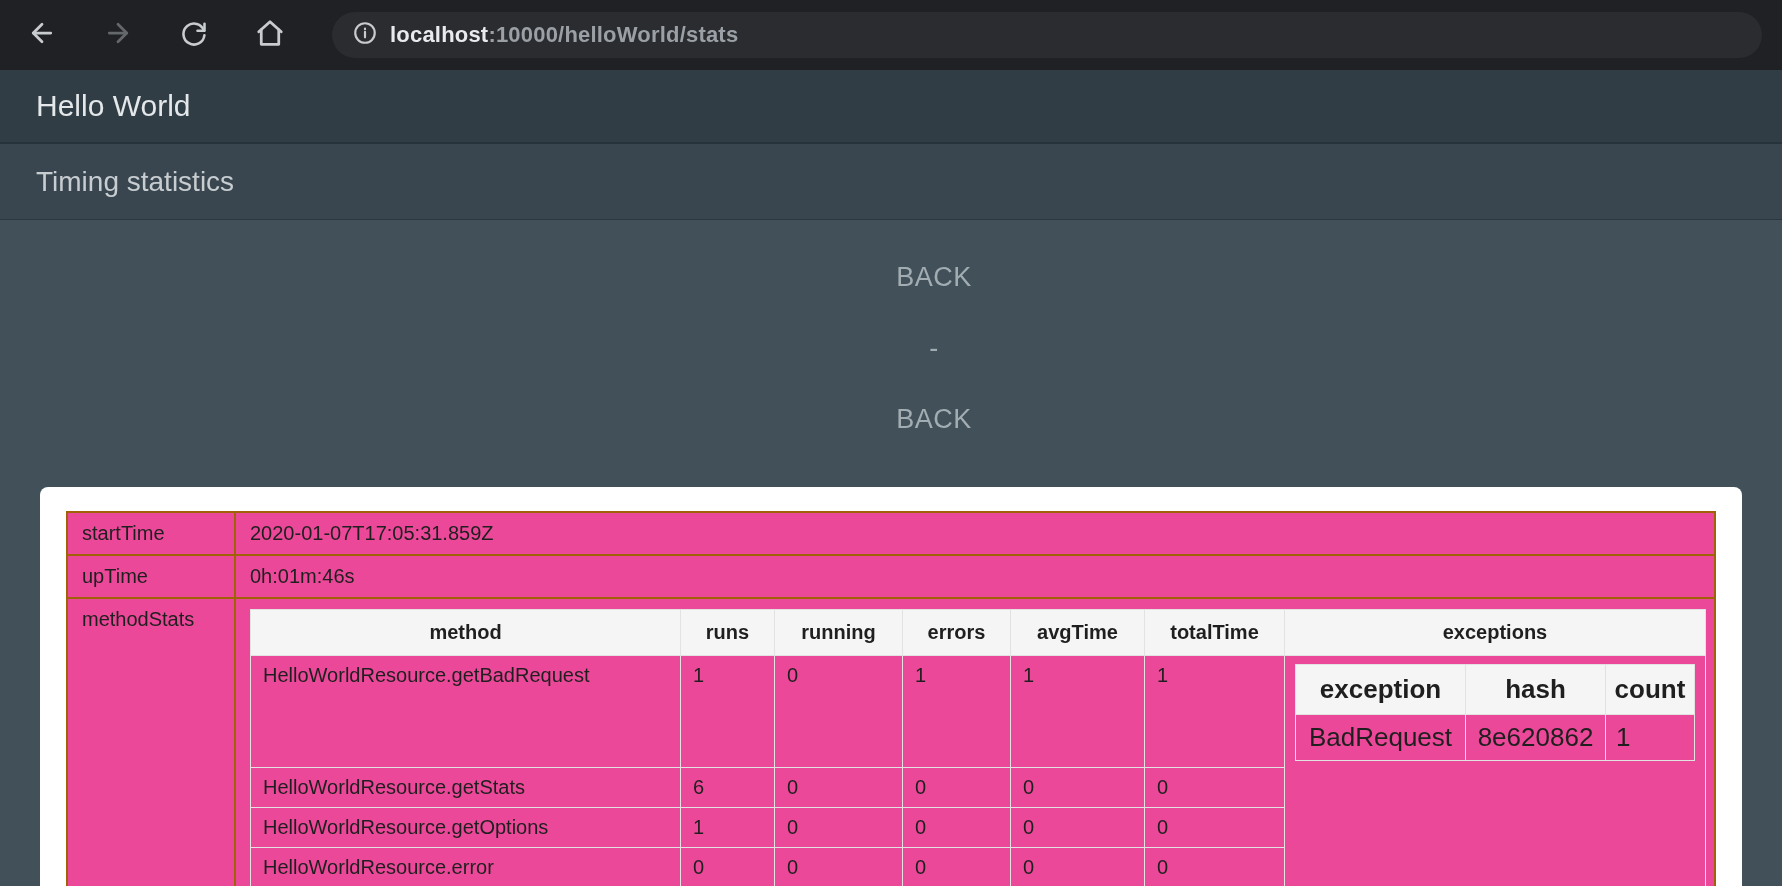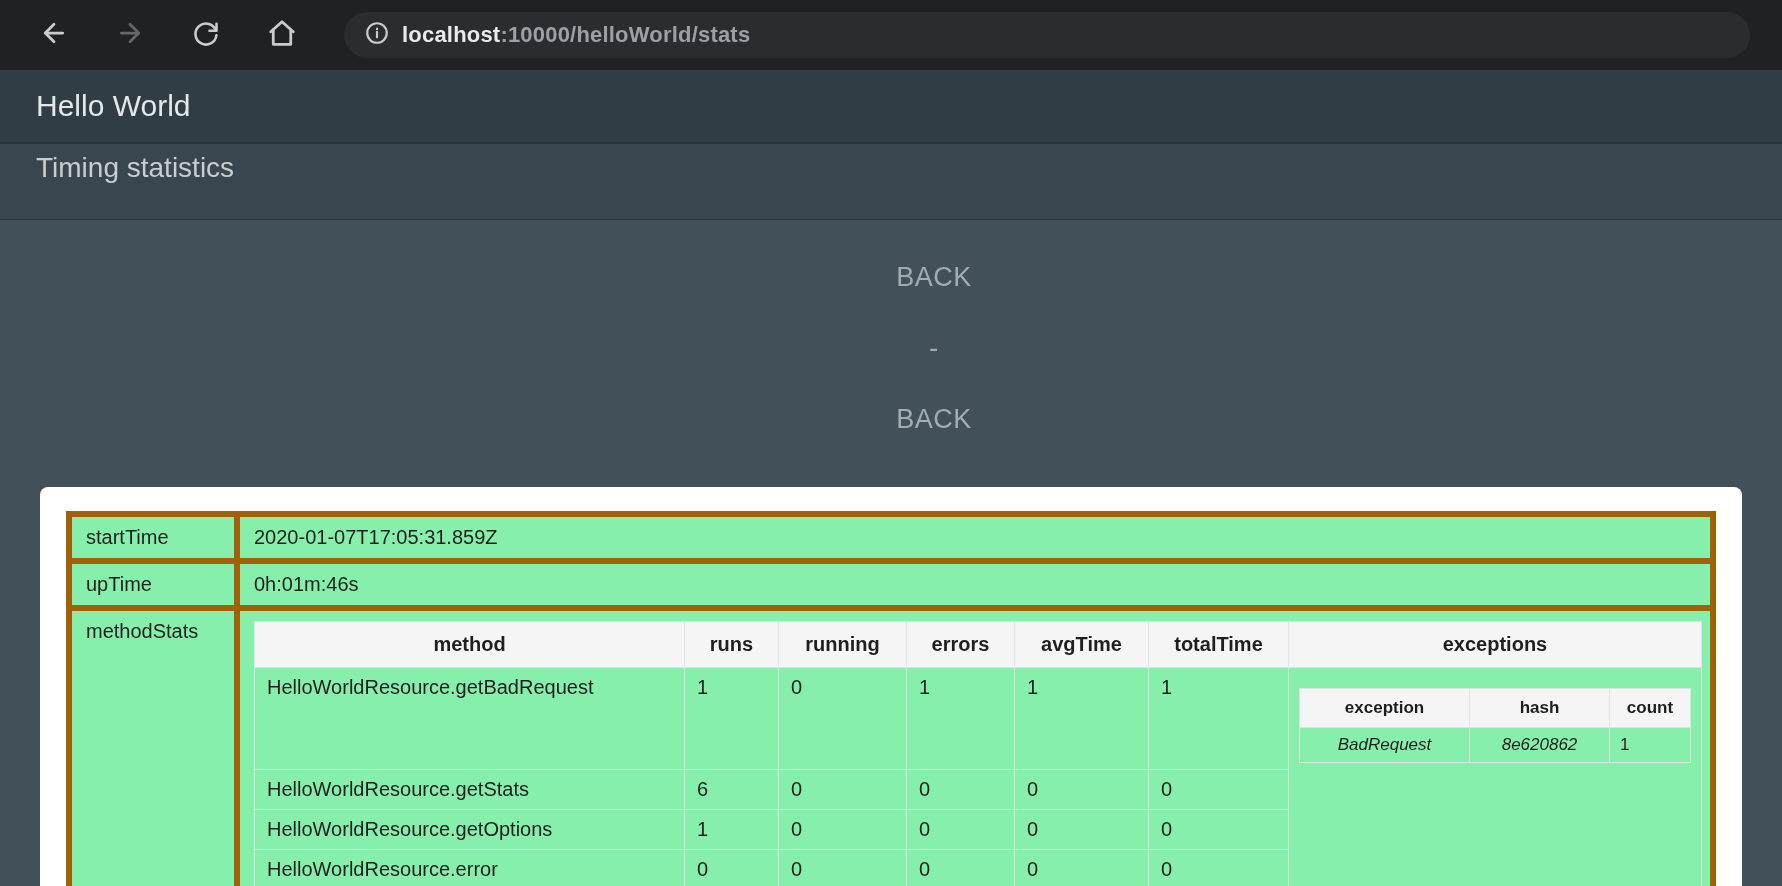--- a/index.html
+++ b/index.html
@@ -8,21 +8,21 @@
     width:1782px; height:886px;
     background:#42505a;
     font-family:"Liberation Sans", sans-serif;
     overflow:hidden;
   }
 
   
   .browser-bar {
     height:70px; background:#202124;
     display:flex; align-items:center;
-    padding:0 32px; gap:32px;
+    padding:0 20px; gap:32px;
   }
   .nav-btn {
     width:44px; height:44px; border-radius:50%;
     display:flex; align-items:center; justify-content:center;
     cursor:pointer; flex:0 0 auto;
   }
   .omnibox {
     flex:1; height:46px; margin-left:8px;
     background:#2a2c2f; border-radius:23px;
     display:flex; align-items:center;
@@ -35,21 +35,21 @@
   
   .app-header {
     height:74px; background:#303d45;
     display:flex; align-items:center;
     padding:12px 36px;
     color:#e4e8ea; font-size:30px;
     border-bottom:2px solid #27333a;
   }
   .sub-header {
     height:76px; background:#39464f;
-    display:flex; 
+    display:flex; align-items:center;
     padding:8px 36px;
     color:#c7cdd0; font-size:28px;
     border-bottom:1px solid #2c3840;
   }
 
   
   .nav-links {
     padding:42px 0 0 86px;
     display:flex; gap:40px; align-items:center;
     color:#a2adb2; font-size:27px; letter-spacing:0.5px;flex-direction:column;
@@ -60,55 +60,55 @@
   
   .card {
     margin:52px 40px 0 40px;
     background:#ffffff;
     border-radius:8px;
     padding:24px 26px;
   }
   table { border-collapse:collapse; }
   .stats-table { width:100%; font-size:20px; color:#1f1f1f; }
   .stats-table > tbody > tr > td {
-    border:6px solid #a16207;
+    border:2px solid #a16207;
     padding:9px 14px;
     vertical-align:top;
-    background:#86efac;
+    background:#ec4899;
   }
   .stats-table td.key-cell { width:168px; }
   .stats-table td.methodstats-value { padding:10px 8px 14px 14px; }
 
   .method-table { width:100%; font-size:20px; color:#1f1f1f; table-layout:fixed; }
   .method-table th {
     background:#f5f5f5; font-weight:bold;
     border:1px solid #e2e2e2;
     padding:11px 8px; text-align:center;
   }
   .method-table td {
     border:1px solid #e2e2e2;
     padding:8px 12px; vertical-align:top;
   }
   .method-table td.exc-cell {
     border-top:none; border-bottom:none;
     padding:6px 10px;
   }
   .method-table tr:last-child td.exc-cell { border-bottom:1px solid #e2e2e2; }
 
-  .exc-table { width:100%; font-size:17px; color:#1f1f1f; table-layout:fixed; margin-top:14px; }
+  .exc-table { width:100%; font-size:26px; color:#1f1f1f; table-layout:fixed; margin-top:2px; }
   .exc-table th {
     background:#f5f5f5; font-weight:bold;
     border:1px solid #e2e2e2;
     padding:9px 6px; text-align:center;
   }
   .exc-table td {
     border:1px solid #e2e2e2;
     padding:7px 10px; text-align:left;
   }
-  .exc-table td.c { text-align:center;font-style:italic; }
+  .exc-table td.c { text-align:center; }
 </style>
 </head>
 <body>
 
 <div class="browser-bar">
   <div class="nav-btn">
     <span>
       <svg width="30" height="30" viewBox="0 0 24 24" fill="none" stroke="#c9ccce" stroke-width="2.2" stroke-linecap="round" stroke-linejoin="round">
         <path d="M19 12H5"></path>
           <path d="M12 19l-7-7 7-7"></path>

